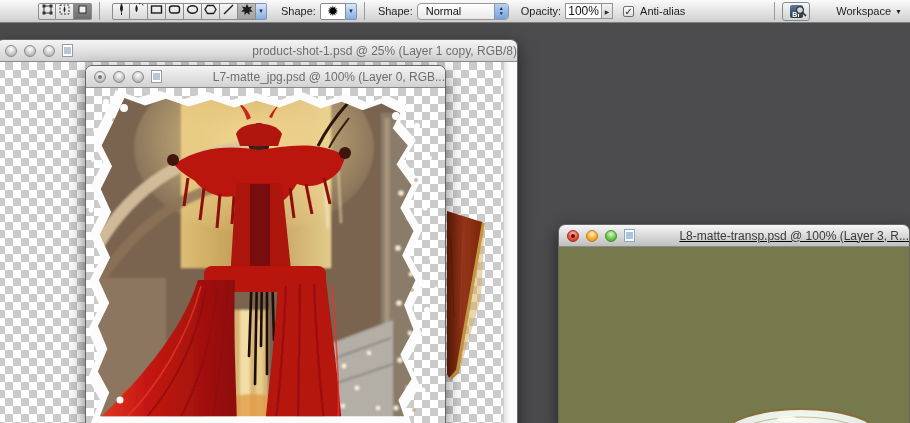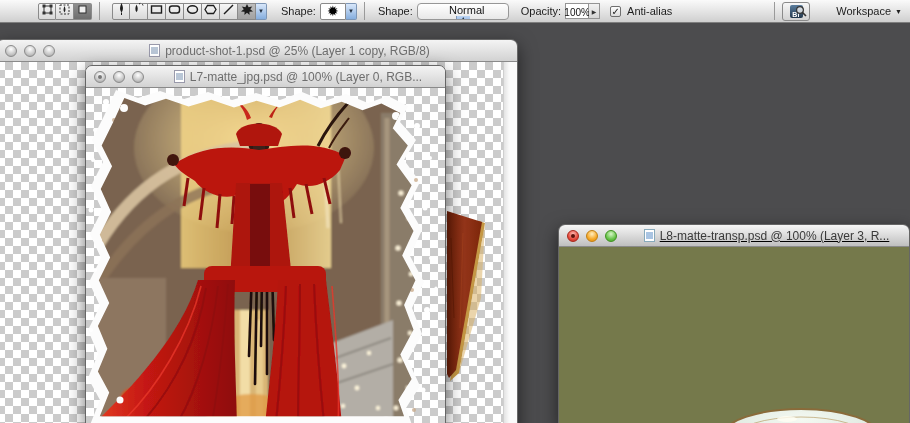--- a/index.html
+++ b/index.html
@@ -19,27 +19,27 @@
   .tbtn.pressed { background:linear-gradient(#8f8f8f,#6e6e6e); }
   .tbtn.pressed2 { background:linear-gradient(#bdbdbd,#a2a2a2); }
   .vsep { width:1px; height:18px; background:#9a9a9a; margin:0 7px; }
   .optlabel { font-size:11px; color:#1d1d1d; margin:0 4px 0 6px; white-space:nowrap; }
   .bluearrow { width:11px; height:17px; border:1px solid #7d96b6; border-left:none;
     background:linear-gradient(#d8e7fa,#86aede); display:flex; align-items:center; justify-content:center;
     font-size:6px; color:#24303f; border-radius:0 2px 2px 0; }
   #shape-thumb { width:26px; height:17px; border:1px solid #8a8a8a; background:#fff;
     display:flex; align-items:center; justify-content:center; font-size:14px; color:#000; border-radius:2px 0 0 2px; }
   #mode-popup { width:92px; height:17px; border:1px solid #979797; border-radius:4px;
-    background:linear-gradient(#ffffff,#e8e8e8); display:flex; align-items:center; position:relative; overflow:hidden;flex-direction:column; }
+    background:linear-gradient(#ffffff,#e8e8e8); display:flex; align-items:center; position:relative; overflow:hidden; }
   #mode-popup .val { font-size:11px; color:#111; margin-left:8px; flex:1; }
   #mode-popup .stepper { width:14px; height:17px; background:linear-gradient(#bcd4f2,#6f9fdd);
     border-left:1px solid #7d96b6; display:flex; flex-direction:column; align-items:center; justify-content:center;
     font-size:5px; line-height:5px; color:#16222e; }
-  #opacity-field { width:24px; height:16px; border:1px solid #949494; background:#fff;
-    font-size:10px; color:#111; display:flex; align-items:flex-end; justify-content:center; }
+  #opacity-field { width:37px; height:16px; border:1px solid #949494; background:#fff;
+    font-size:12px; color:#111; display:flex; align-items:flex-end; justify-content:center; }
   #opacity-arrow { width:11px; height:16px; border:1px solid #949494; border-left:none;
     background:linear-gradient(#f2f2f2,#d5d5d5); font-size:6px; color:#333;
     display:flex; align-items:center; justify-content:center; }
   #antialias-box { width:11px; height:11px; border:1px solid #6f6f6f; border-radius:2px;
     background:linear-gradient(#fdfdfd,#dcdcdc); font-size:10px; line-height:9px; color:#1a1a1a;
     display:flex; align-items:center; justify-content:center; margin-left:10px; }
   #bridge-btn { width:28px; height:19px; border:1px solid #8a8a8a; border-radius:3px;
     background:linear-gradient(#f7f7f7,#d2d2d2); display:flex; align-items:center; justify-content:center; position:relative; }
   #bridge-badge { width:13px; height:13px; background:linear-gradient(#5a7d9e,#23374c); border-radius:2px;
     color:#fff; font-size:7px; font-weight:bold; display:flex; align-items:flex-end; justify-content:center; }
@@ -53,21 +53,21 @@
   .tbar.inactive { background:linear-gradient(#f4f4f4,#d2d2d2); }
   .tbar.active { background:linear-gradient(#f6f6f6,#bfbfbf);text-decoration:underline; }
   .tl { width:12px; height:12px; border-radius:50%; margin-right:7px; flex:0 0 auto;
     display:flex; align-items:center; justify-content:center; }
   .tl.gray { background:radial-gradient(circle at 50% 32%, #ffffff, #c2c2c2 65%, #9c9c9c); border:1px solid #8b8b8b; }
   .tl .dot { width:4px; height:4px; border-radius:50%; background:#777; }
   .tl.red { background:radial-gradient(circle at 50% 30%, #ffb9b2, #e4473a 62%, #bb2f23); border:1px solid #a8281c; }
   .tl.red .dot { background:#5e120b; }
   .tl.yellow { background:radial-gradient(circle at 50% 30%, #ffeec0, #f5a623 62%, #dd8d17); border:1px solid #c07f13; }
   .tl.green { background:radial-gradient(circle at 50% 30%, #d8f6c8, #64c247 62%, #46a026); border:1px solid #3f9220; }
-  .title-wrap { flex:1; display:flex; align-items:center; justify-content:center; overflow:hidden; }
+  .title-wrap { flex:1; display:flex; align-items:center; justify-content:space-between; overflow:hidden; }
   .title-text { font-size:12px; color:#3a3a3a; margin-left:5px; white-space:nowrap; }
   .tbar.inactive .title-text { color:#6e6e6e; }
   .docicon { flex:0 0 auto; }
   .content { position:absolute; left:0; right:0; bottom:0; top:22px; overflow:hidden; }
 
   .checker { background-color:#fff;
     background-image:
       linear-gradient(45deg,#cbcbcb 25%,transparent 25%,transparent 75%,#cbcbcb 75%),
       linear-gradient(45deg,#cbcbcb 25%,transparent 25%,transparent 75%,#cbcbcb 75%);
     background-size:16px 16px; background-position:0 0,8px 8px; }

